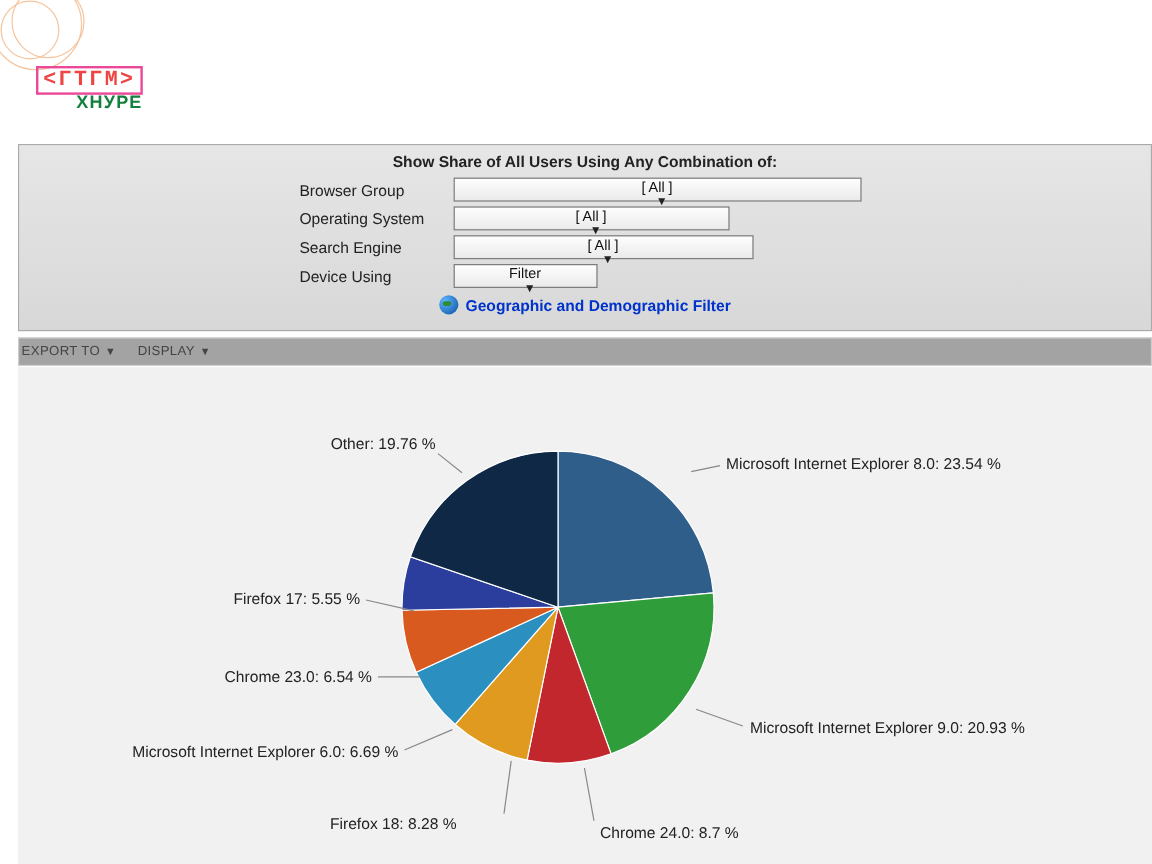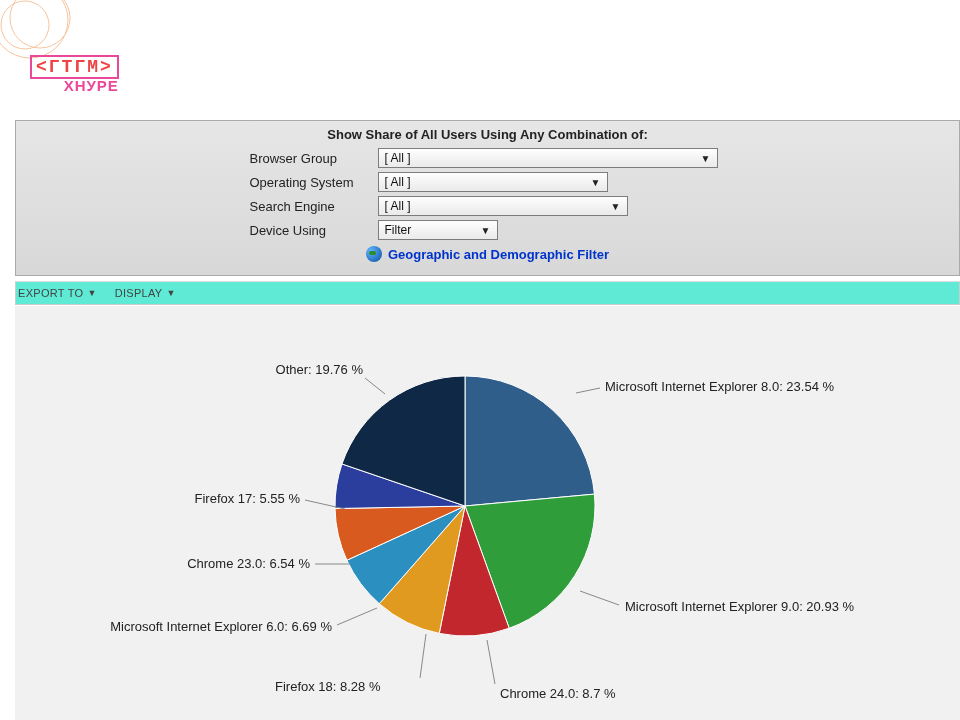--- a/index.html
+++ b/index.html
@@ -33,21 +33,21 @@
     font-weight: bold;
     font-size: 18px;
     letter-spacing: 2px;
     font-family: "Courier New", monospace;
     border: 2px solid #ec4899;
     padding: 0 4px;
     line-height: 20px;
     display: inline-block;
   }
   .logo-line2 {
-    color: #ec4899;
+    color: #15803d;
     font-weight: bold;
     font-size: 15px;
     letter-spacing: 1px;
     text-align: right;
     margin-top: -2px;
   }
   .filter-panel {
     position: absolute;
     left: 15px; right: 0; top: 120px;
     height: 156px;
@@ -82,20 +82,21 @@
     height: 20px;
     display: inline-flex;
     align-items: center;
     justify-content: space-between;
     background: linear-gradient(#fefefe, #eaeaea);
     border: 1px solid #7d7d7d;
     padding: 0 6px;
     font-size: 12px;
     color: #111;
     cursor: pointer;
+    flex-direction: column;
   }
   .filter-select .caret {
     margin-left: 8px;
     font-size: 10px;
     color: #222;
   }
   .sel-w1 { width: 340px; }
   .sel-w2 { width: 230px; }
   .sel-w3 { width: 250px; }
   .sel-w4 { width: 120px; }
@@ -125,21 +126,21 @@
     color: #0033cc;
     font-weight: bold;
     font-size: 13px;
     cursor: pointer;
   }
   .toolbar {
     position: absolute;
     left: 15px; right: 0;
     top: 281px;
     height: 24px;
-    background: #5eead4;
+    background: #a3a3a3;
     border: 1px solid #ccc;
     border-top: 1px solid #ddd;
     display: flex;
     align-items: center;
     gap: 18px;
     padding-left: 2px;
     font-size: 11px;
     color: #444;
     letter-spacing: 0.3px;
   }

